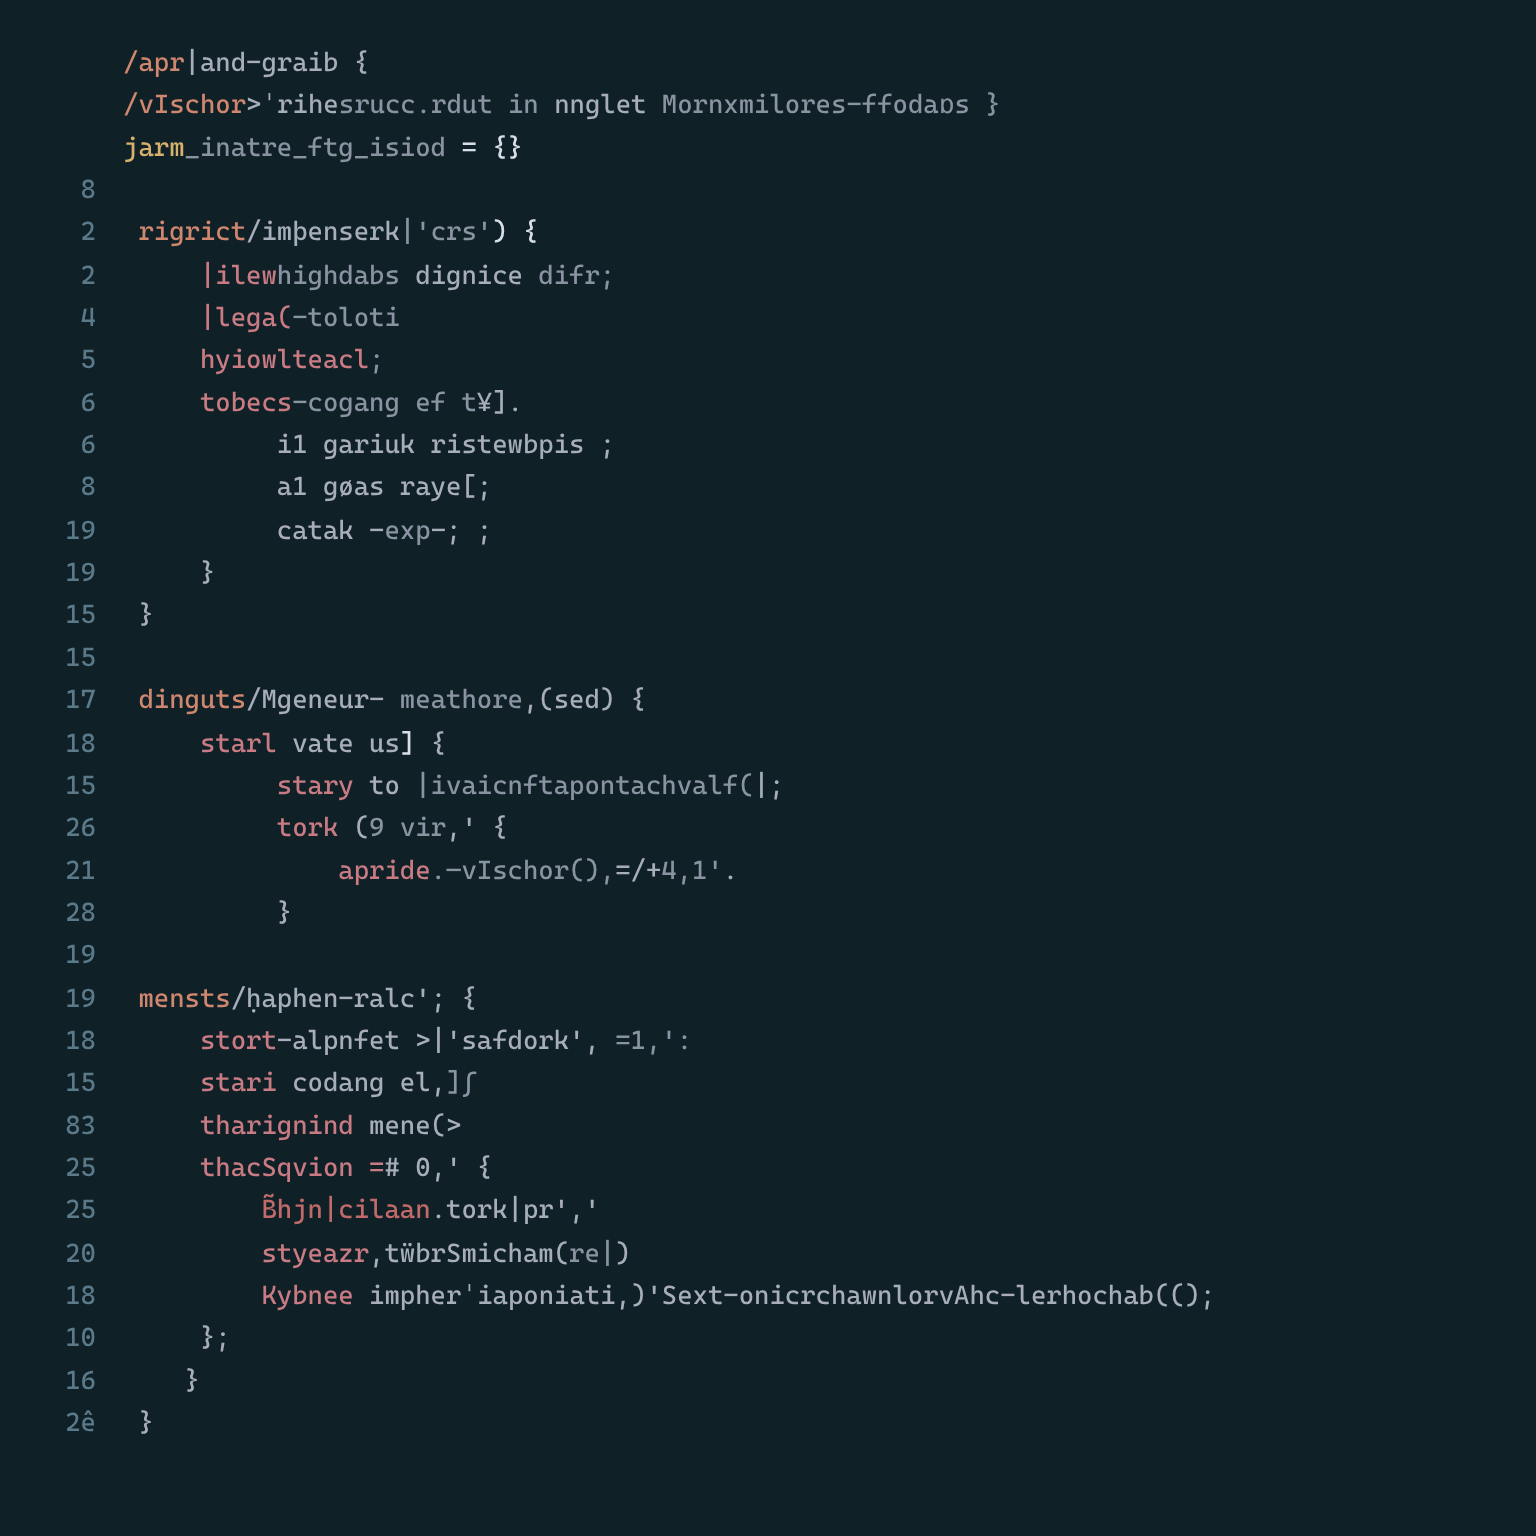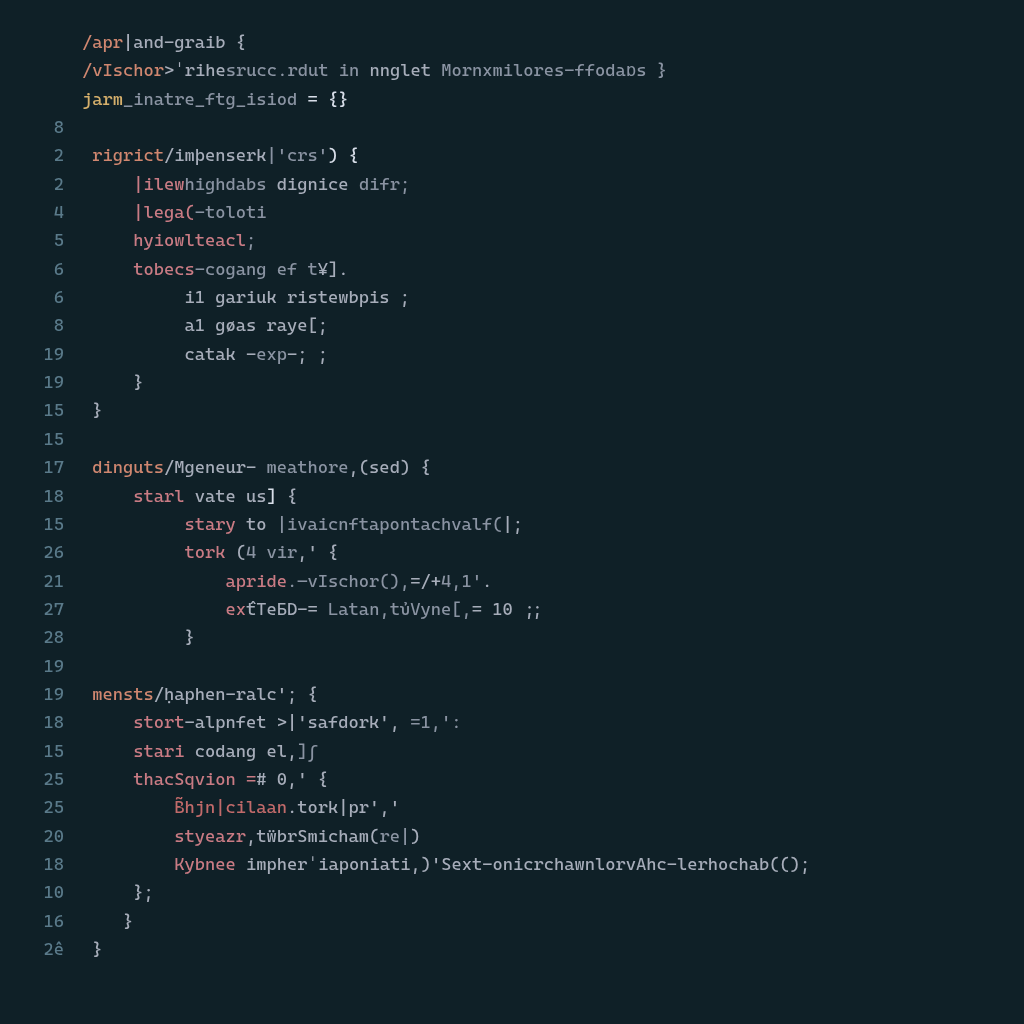--- a/index.html
+++ b/index.html
@@ -81,28 +81,28 @@
     <div class="line"><span class="lnum">6</span><span class="code"><span class="t-salmon">     tobecs</span><span class="t-gray">-cogang ef t</span><span class="t-lgray">¥].</span></span></div>
     <div class="line"><span class="lnum">6</span><span class="code"><span class="t-lgray">          i1 gariuk ristewbpis ;</span></span></div>
     <div class="line"><span class="lnum">8</span><span class="code"><span class="t-lgray">          a1 gøas raye[;</span></span></div>
     <div class="line"><span class="lnum">19</span><span class="code"><span class="t-lgray">          catak -</span><span class="t-gray">exp</span><span class="t-lgray">-; ;</span></span></div>
     <div class="line"><span class="lnum">19</span><span class="code"><span class="t-lgray">     }</span></span></div>
     <div class="line"><span class="lnum">15</span><span class="code"><span class="t-lgray"> }</span></span></div>
     <div class="line"><span class="lnum">15</span><span class="code"></span></div>
     <div class="line"><span class="lnum">17</span><span class="code"><span class="t-orange"> dinguts</span><span class="t-lgray">/Mgeneur- </span><span class="t-gray">meathore</span><span class="t-lgray">,(sed) {</span></span></div>
     <div class="line"><span class="lnum">18</span><span class="code"><span class="t-salmon">     starl</span><span class="t-lgray"> vate us</span><span class="t-white">]</span><span class="t-lgray"> {</span></span></div>
     <div class="line"><span class="lnum">15</span><span class="code"><span class="t-salmon">          stary</span><span class="t-lgray"> to </span><span class="t-gray">|ivaicnftapontachvalf(</span><span class="t-lgray">|;</span></span></div>
-    <div class="line"><span class="lnum">26</span><span class="code"><span class="t-salmon">          tork</span><span class="t-lgray"> (</span><span class="t-gray">4 vir</span><span class="t-lgray">,' {</span></span></div>
+    <div class="line"><span class="lnum">26</span><span class="code"><span class="t-salmon">          tork</span><span class="t-lgray"> (</span><span class="t-gray">9 vir</span><span class="t-lgray">,' {</span></span></div>
     <div class="line"><span class="lnum">21</span><span class="code"><span class="t-salmon">              apride</span><span class="t-gray">.—vIschor(),</span><span class="t-lgray">=/+</span><span class="t-gray">4,1'</span><span class="t-lgray">.</span></span></div>
-    <div class="line"><span class="lnum">27</span><span class="code"><span class="t-salmon">              ex</span><span class="t-lgray">t̂TeБD</span><span class="t-lgray">-= </span><span class="t-gray">Latan,tὐVyne[,</span><span class="t-lgray">= </span><span class="t-lgray">10 ;;</span></span></div>
     <div class="line"><span class="lnum">28</span><span class="code"><span class="t-lgray">          }</span></span></div>
     <div class="line"><span class="lnum">19</span><span class="code"></span></div>
     <div class="line"><span class="lnum">19</span><span class="code"><span class="t-orange"> mensts</span><span class="t-lgray">/ḥaphen-ralc'</span><span class="t-lgray">; {</span></span></div>
     <div class="line"><span class="lnum">18</span><span class="code"><span class="t-salmon">     stort</span><span class="t-lgray">-alpnfet &gt;|'safdork', </span><span class="t-gray">=1,':</span></span></div>
     <div class="line"><span class="lnum">15</span><span class="code"><span class="t-salmon">     stari</span><span class="t-lgray"> codang el,</span><span class="t-gray">]ʃ</span></span></div>
+    <div class="line"><span class="lnum">83</span><span class="code"><span class="t-salmon">     tharignind</span><span class="t-lgray"> mene(&gt;</span></span></div>
     <div class="line"><span class="lnum">25</span><span class="code"><span class="t-salmon">     thacSqvion =</span><span class="t-lgray"># 0,' {</span></span></div>
     <div class="line"><span class="lnum">25</span><span class="code"><span>         </span><span class="t-red">B̃hjn|cilaan</span><span class="t-lgray">.tork|pr','</span></span></div>
     <div class="line"><span class="lnum">20</span><span class="code"><span class="t-salmon">         styeazr</span><span class="t-lgray">,tẅbrSmicham(</span><span class="t-gray">re|</span><span class="t-lgray">)</span></span></div>
     <div class="line"><span class="lnum">18</span><span class="code"><span class="t-salmon">         Kybnee</span><span class="t-lgray"> impherˈiaponiati,</span><span class="t-lgray">)'Sext-onicrchawnlorvAhc-lerhochab(();</span></span></div>
     <div class="line"><span class="lnum">10</span><span class="code"><span class="t-lgray">     };</span></span></div>
     <div class="line"><span class="lnum">16</span><span class="code"><span class="t-lgray">    }</span></span></div>
     <div class="line"><span class="lnum">2ê</span><span class="code"><span class="t-lgray"> }</span></span></div>
     <div class="line"><span class="lnum empty">  </span><span class="code"></span></div>
   </div>
 

